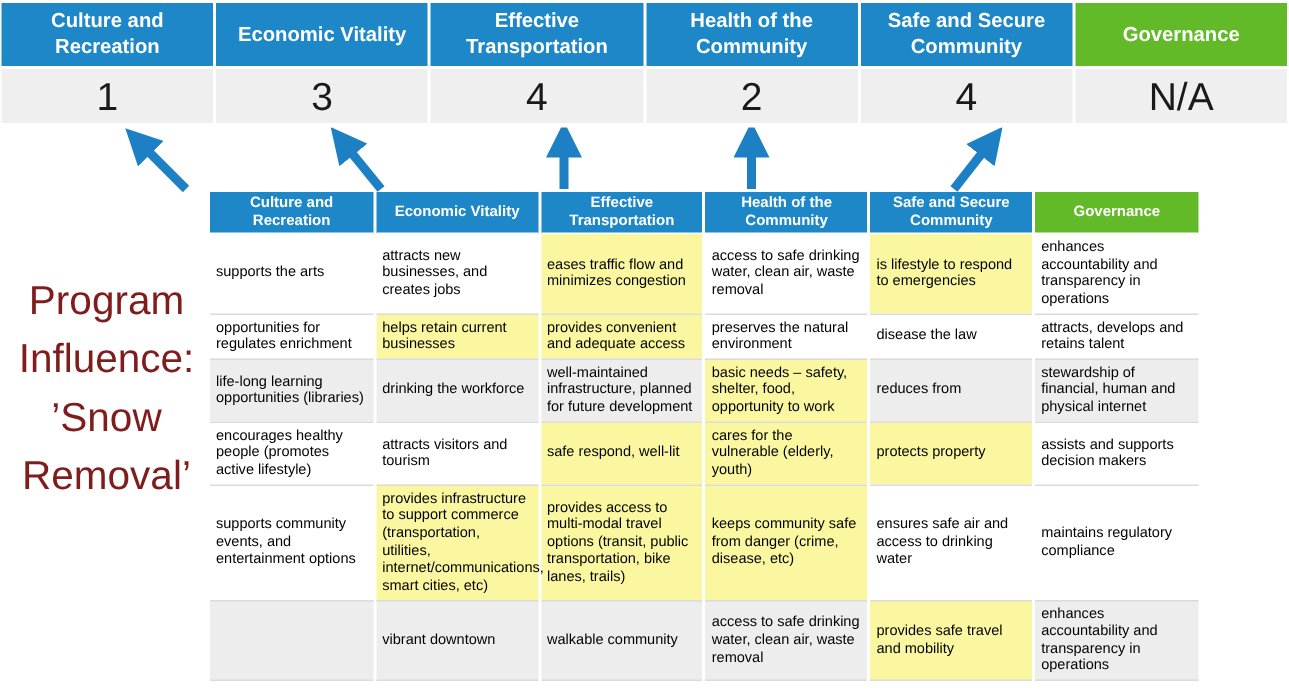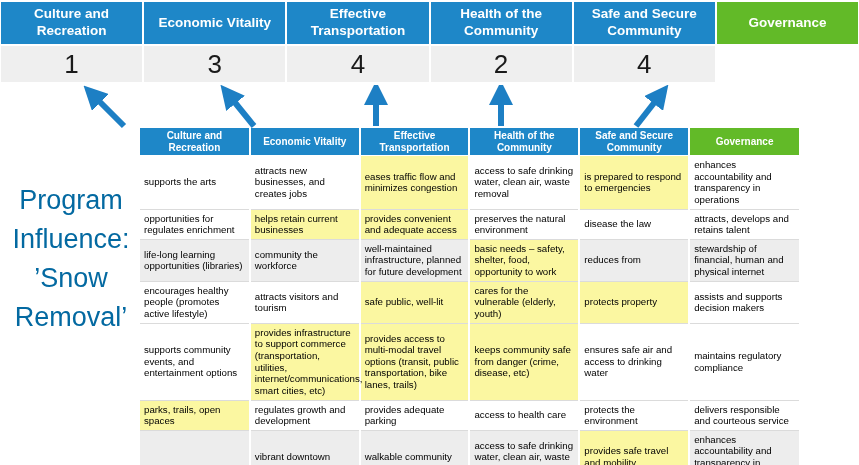--- a/index.html
+++ b/index.html
@@ -24,21 +24,21 @@
   .banner-score{
     height:36px; background:var(--scorebg); display:flex; align-items:center;
     justify-content:center; font-size:26px; color:#1a1a1a;
   }
   
   .arrows{position:absolute; top:85px; left:0;}
   .arrows line{stroke:var(--arrow); stroke-width:6;}
   
   .prog-label{
     position:absolute; top:181px; left:0; width:142px; text-align:center;
-    font-size:27px; line-height:1.45; color:#0369a1;
+    font-size:27px; line-height:1.45; color:#7f1d1d;
   }
   
   .matrix{
     position:absolute; top:128px; left:140px; width:659px;
     border-collapse:collapse; table-layout:fixed;
     font-size:9.7px; line-height:1.2;
   }
   .matrix th{
     background:var(--blue); color:#fff; font-weight:bold; font-size:10px;
     line-height:1.15; text-align:center; vertical-align:middle;
@@ -75,20 +75,21 @@
     <div class="banner-col">
       <div class="banner-head">Health of the Community</div>
       <div class="banner-score">2</div>
     </div>
     <div class="banner-col">
       <div class="banner-head">Safe and Secure Community</div>
       <div class="banner-score">4</div>
     </div>
     <div class="banner-col">
       <div class="banner-head green">Governance</div>
+      <div class="banner-score">N/A</div>
     </div>
   </div>
 
 <svg class="arrows" width="859" height="44" viewBox="0 0 859 44">
   <defs>
     <marker id="ah" markerWidth="4" markerHeight="4" refX="2" refY="2" orient="auto">
       <path d="M0,0 L4,2 L0,4 z" fill="#1D7FC4"></path>
     </marker>
   </defs>
   <line x1="124" y1="41" x2="92" y2="9" marker-end="url(#ah)"></line>
@@ -110,64 +111,56 @@
         <th class="">Safe and Secure Community</th>
         <th class="green">Governance</th>
       </tr>
     </thead>
   <tbody>
       <tr>
         <td>supports the arts</td>
         <td>attracts new businesses, and creates jobs</td>
         <td class="hl">eases traffic flow and minimizes congestion</td>
         <td>access to safe drinking water, clean air, waste removal</td>
-        <td class="hl">is prepared to respond to emergencies</td>
+        <td class="hl">is lifestyle to respond to emergencies</td>
         <td>enhances accountability and transparency in operations</td>
       </tr>
       <tr>
         <td>opportunities for regulates enrichment</td>
         <td class="hl">helps retain current businesses</td>
         <td class="hl">provides convenient and adequate access</td>
         <td>preserves the natural environment</td>
         <td>disease the law</td>
         <td>attracts, develops and retains talent</td>
       </tr>
       <tr>
         <td class="shade">life-long learning opportunities (libraries)</td>
-        <td class="shade">community the workforce</td>
+        <td class="shade">drinking the workforce</td>
         <td class="shade">well-maintained infrastructure, planned for future development</td>
         <td class="hl">basic needs – safety, shelter, food, opportunity to work</td>
         <td class="shade">reduces from</td>
         <td class="shade">stewardship of financial, human and physical internet</td>
       </tr>
       <tr>
         <td>encourages healthy people (promotes active lifestyle)</td>
         <td>attracts visitors and tourism</td>
-        <td class="hl">safe public, well-lit</td>
+        <td class="hl">safe respond, well-lit</td>
         <td class="hl">cares for the vulnerable (elderly, youth)</td>
         <td class="hl">protects property</td>
         <td>assists and supports decision makers</td>
       </tr>
       <tr>
         <td>supports community events, and entertainment options</td>
         <td class="hl">provides infrastructure to support commerce (transportation, utilities, internet/communications, smart cities, etc)</td>
         <td class="hl">provides access to multi-modal travel options (transit, public transportation, bike lanes, trails)</td>
         <td class="hl">keeps community safe from danger (crime, disease, etc)</td>
         <td>ensures safe air and access to drinking water</td>
         <td>maintains regulatory compliance</td>
       </tr>
       <tr>
-        <td class="hl">parks, trails, open spaces</td>
-        <td>regulates growth and development</td>
-        <td>provides adequate parking</td>
-        <td>access to health care</td>
-        <td>protects the environment</td>
-        <td>delivers responsible and courteous service</td>
-      </tr>
-      <tr>
         <td class="shade"></td>
         <td class="shade">vibrant downtown</td>
         <td class="shade">walkable community</td>
         <td class="shade">access to safe drinking water, clean air, waste removal</td>
         <td class="hl">provides safe travel and mobility</td>
         <td class="shade">enhances accountability and transparency in operations</td>
       </tr>
     </tbody>
 </table>
 

